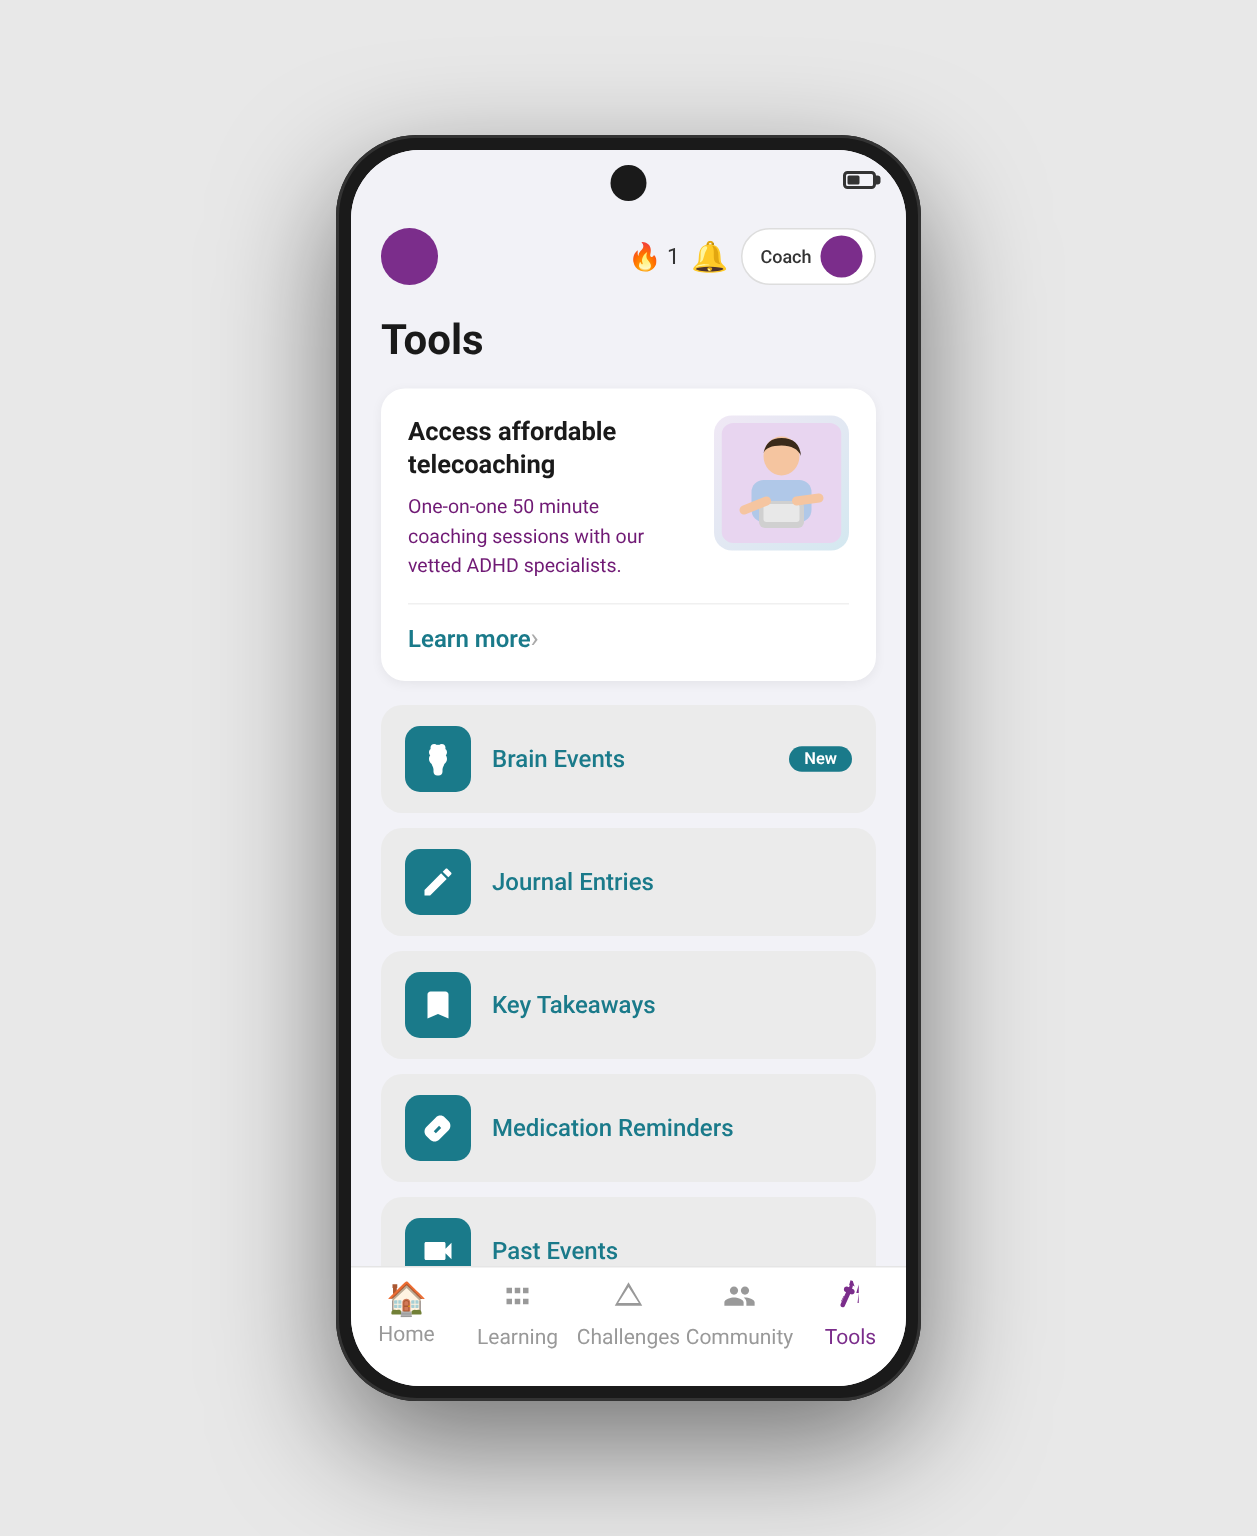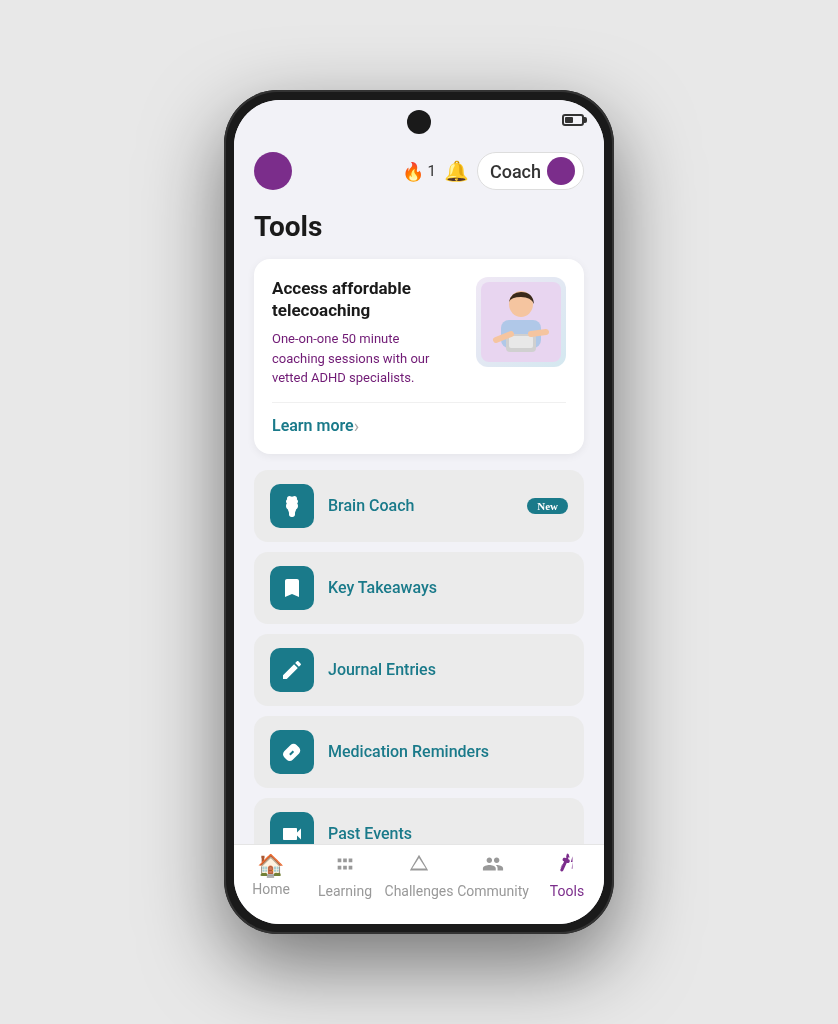--- a/index.html
+++ b/index.html
@@ -121,21 +121,21 @@
       color: #555;
     }
     .coach-btn {
       display: flex;
       align-items: center;
       gap: 6px;
       background: white;
       border: 1px solid #ddd;
       border-radius: 20px;
       padding: 4px 8px 4px 12px;
-      font-size: 18px;
+      font-size: 12px;
       font-weight: 500;
       color: #333;
       cursor: pointer;
     }
     .coach-avatar {
       width: 28px;
       height: 28px;
       background: #7b2d8b;
       border-radius: 50%;
     }
@@ -249,21 +249,20 @@
       position: absolute;
       right: 16px;
       top: 50%;
       transform: translateY(-50%);
       background: #1a7a8a;
       color: white;
       font-size: 11px;
       font-weight: 600;
       padding: 2px 10px;
       border-radius: 12px;
-      font-family: Liberation Serif, serif;
     }
     .bottom-nav {
       background: white;
       border-top: 1px solid #e5e5e5;
       height: 80px;
       display: flex;
       align-items: flex-start;
       padding-top: 8px;
       flex-shrink: 0;
     }
@@ -353,40 +352,40 @@
         </div>
 
         <div class="tool-list">
 
           <div class="tool-item">
             <div class="tool-icon-wrap">
               <svg viewBox="0 0 24 24">
                 <path d="M9.5 2C8 2 7 3 7 4.5c0 .3.05.6.13.87C6.5 5.8 6 6.6 6 7.5c0 .8.3 1.5.8 2C6.3 10.1 6 11 6 12c0 1.4.7 2.6 1.8 3.3.1.5.2 1 .5 1.4C8.7 17.5 9 18.3 9 19h6c0-.7.3-1.5.7-2.3.3-.4.4-.9.5-1.4C17.3 14.6 18 13.4 18 12c0-1-.3-1.9-.8-2.5.5-.5.8-1.2.8-2 0-.9-.5-1.7-1.13-2.13C16.95 5.1 17 4.8 17 4.5 17 3 16 2 14.5 2c-.7 0-1.3.3-1.8.7-.4-.1-.5-.2-.7-.2s-.3.1-.7.2C10.8 2.3 10.2 2 9.5 2zM9 19v1.5C9 21.9 10.1 23 11.5 23h1c1.4 0 2.5-1.1 2.5-2.5V19H9z"></path>
               </svg>
             </div>
-            <span class="tool-label">Brain Coach</span>
+            <span class="tool-label">Brain Events</span>
             <span class="new-badge">New</span>
+          </div>
+
+          <div class="tool-item">
+            <div class="tool-icon-wrap">
+              <svg viewBox="0 0 24 24">
+                <path d="M3 17.25V21h3.75L17.81 9.94l-3.75-3.75L3 17.25zM20.71 7.04c.39-.39.39-1.02 0-1.41l-2.34-2.34c-.39-.39-1.02-.39-1.41 0l-1.83 1.83 3.75 3.75 1.83-1.83z"></path>
+              </svg>
+            </div>
+            <span class="tool-label">Journal Entries</span>
           </div>
 
           <div class="tool-item">
             <div class="tool-icon-wrap">
               <svg viewBox="0 0 24 24">
                 <path d="M17 3H7c-1.1 0-2 .9-2 2v16l7-3 7 3V5c0-1.1-.9-2-2-2z"></path>
               </svg>
             </div>
             <span class="tool-label">Key Takeaways</span>
-          </div>
-
-          <div class="tool-item">
-            <div class="tool-icon-wrap">
-              <svg viewBox="0 0 24 24">
-                <path d="M3 17.25V21h3.75L17.81 9.94l-3.75-3.75L3 17.25zM20.71 7.04c.39-.39.39-1.02 0-1.41l-2.34-2.34c-.39-.39-1.02-.39-1.41 0l-1.83 1.83 3.75 3.75 1.83-1.83z"></path>
-              </svg>
-            </div>
-            <span class="tool-label">Journal Entries</span>
           </div>
 
           <div class="tool-item">
             <div class="tool-icon-wrap">
               <svg viewBox="0 0 24 24">
                 <path d="M4.22 11.29l6.36-6.36c1.6-1.6 4.37-1.6 5.96 0l2.53 2.53c1.6 1.6 1.6 4.37 0 5.96l-6.36 6.36c-1.6 1.6-4.37 1.6-5.96 0L4.22 17.25c-1.59-1.59-1.59-4.36 0-5.96zm8.49-.71L9.17 14.1l1.41 1.42 3.54-3.54-1.41-1.4z"></path>
               </svg>
             </div>
             <span class="tool-label">Medication Reminders</span>
           </div>

